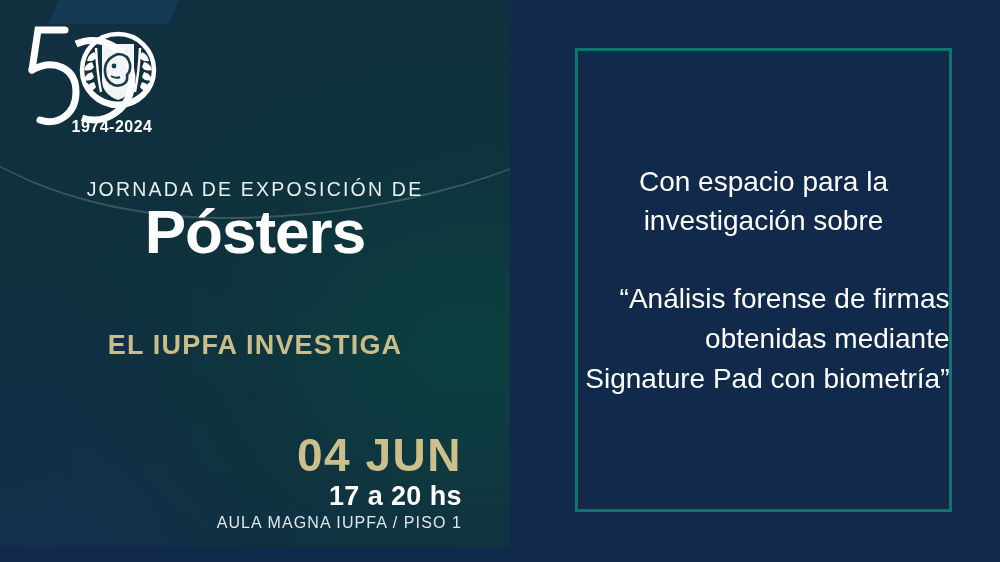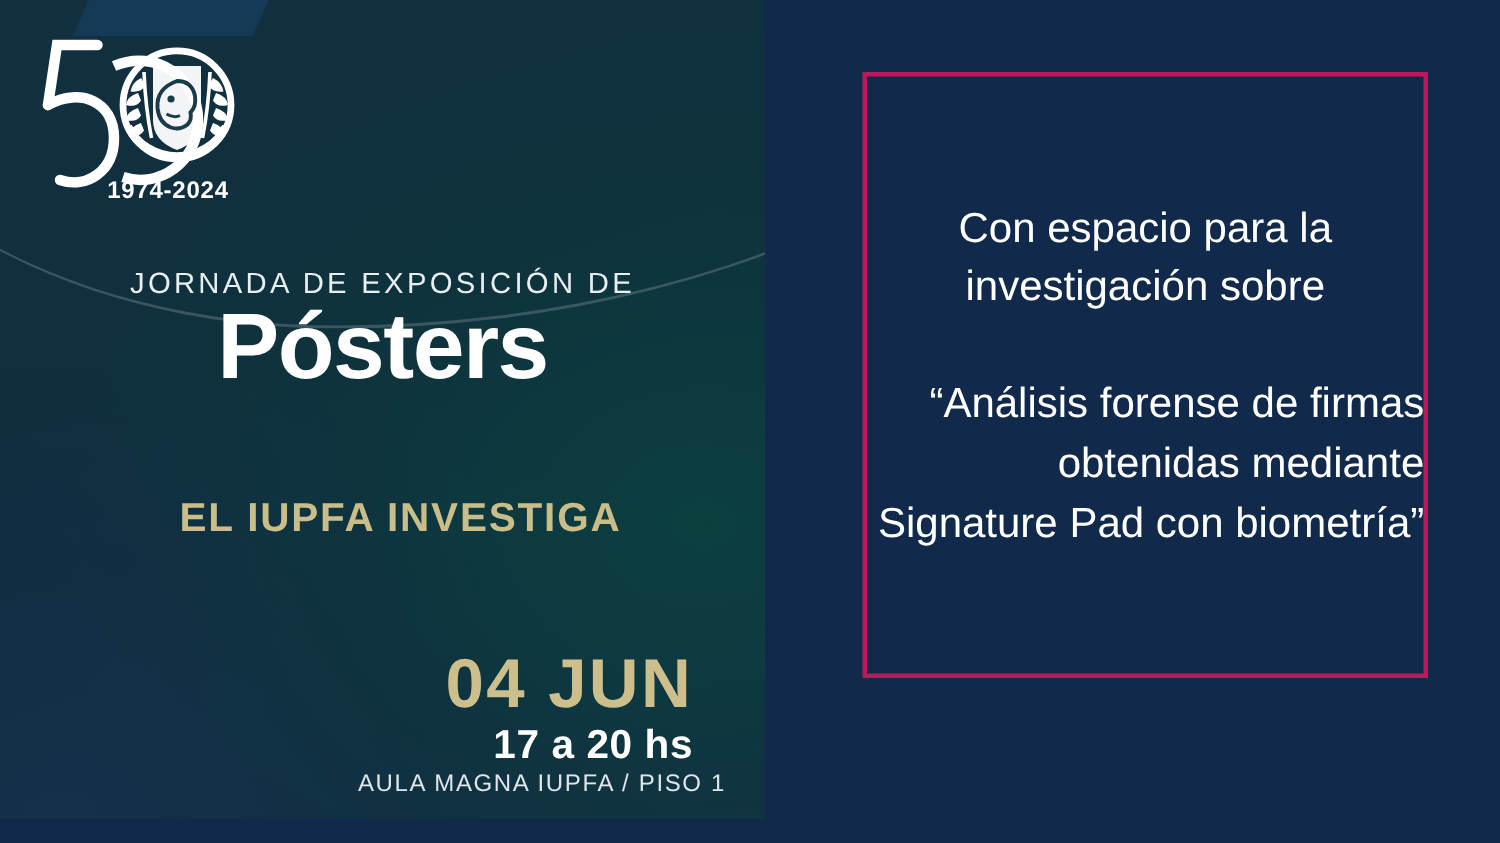--- a/index.html
+++ b/index.html
@@ -123,21 +123,20 @@
   }
   #subtitle {
     top: 330px;
     left: 0;
     width: 510px;
     text-align: center;
     font-size: 27px;
     font-weight: 700;
     letter-spacing: 1.2px;
     color: #c9bd8a;
-    padding-left: 12px;
   }
   #date {
     top: 428px;
     left: 0;
     width: 462px;
     text-align: right;
     font-size: 46px;
     font-weight: 700;
     letter-spacing: 1.5px;
     color: #ccbf8c;
@@ -154,39 +153,38 @@
   }
   #venue {
     top: 514px;
     left: 0;
     width: 462px;
     text-align: right;
     font-size: 16px;
     font-weight: 400;
     letter-spacing: 1.1px;
     color: #dfe6e9;
-    padding-left: 22px;
   }
 
   
   #right-panel {
     position: absolute;
     left: 510px;
     top: 0;
     width: 490px;
     height: 562px;
     background: #11294a;
   }
   #text-frame {
     position: absolute;
     left: 65px;
     top: 48px;
     width: 377px;
-    height: 404px;
-    border: 3px solid #be185d;
+    height: 464px;
+    border: 3px solid #0f766e;
     box-sizing: border-box;
   }
   #frame-content {
     position: absolute;
     left: 0;
     top: 0;
     width: 100%;
     height: 100%;
     display: flex;
     flex-direction: column;

